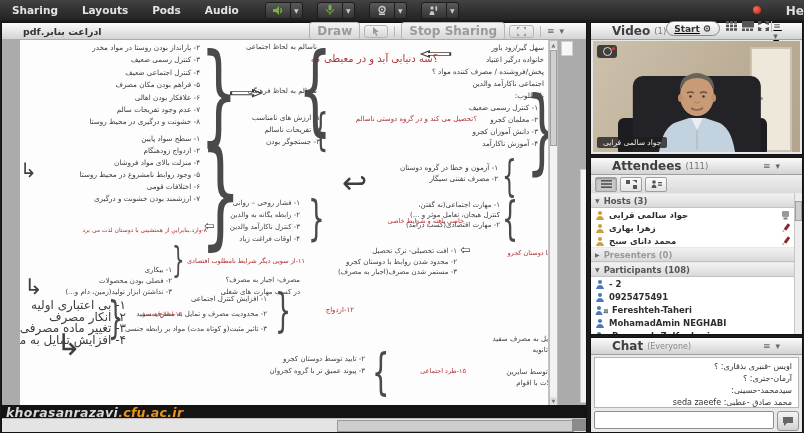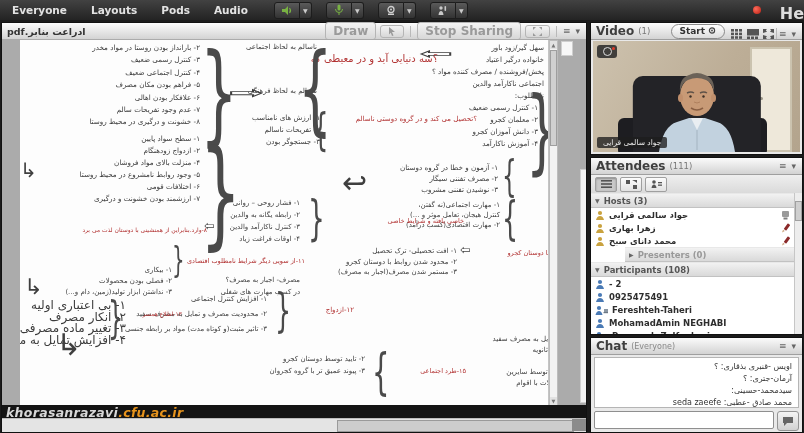--- a/index.html
+++ b/index.html
@@ -12,26 +12,26 @@
     background:linear-gradient(#424242,#232323);display:flex;align-items:center;z-index:5;}
   .menu-item{color:#e3e3e3;font-size:10.5px;font-weight:bold;padding:0 12px;cursor:default;}
   .icon-group{display:flex;align-items:center;margin-left:14px;}
   .icon-btn{width:24px;height:15px;background:linear-gradient(#5a5a5a,#333);
     border:1px solid #1d1d1d;border-radius:3px 0 0 3px;display:flex;align-items:center;justify-content:center;}
   .icon-caret{width:11px;height:15px;background:linear-gradient(#5a5a5a,#333);
     border:1px solid #1d1d1d;border-left:none;border-radius:0 3px 3px 0;color:#ccc;font-size:6px;
     display:flex;align-items:center;justify-content:center;}
   .rec-dot{position:absolute;left:753px;top:6px;width:8px;height:8px;border-radius:50%;
     background:radial-gradient(circle at 35% 35%,#ff6a5a,#b51f12);}
-  .help-label{position:absolute;right:0px;top:4px;color:#ddd;font-size:16px;font-weight:bold;}
+  .help-label{position:absolute;right:0px;top:4px;color:#ddd;font-size:12px;font-weight:bold;}
 
   
   .pod{position:absolute;background:#e9e9e9;border:1px solid #111;box-sizing:border-box;}
   .pod-header{height:17px;background:linear-gradient(#fbfbfb,#d3d3d3);border-bottom:1px solid #9f9f9f;
-    display:flex;align-items:center;padding:0 5px;box-sizing:border-box;}
+    display:flex;align-items:center;padding:0 21px;box-sizing:border-box;}
   .pod-title{font-size:12px;font-weight:bold;color:#3f3f3f;white-space:nowrap;}
   .pod-count{font-size:8.5px;color:#777;margin-left:4px;}
   .pod-menu{margin-left:auto;color:#666;font-size:9px;letter-spacing:1px;}
 
   
   .share-pod{left:1px;top:22px;width:586px;height:411px;background:#ababab;}
   .share-title{font-size:9.5px;font-weight:bold;color:#333;direction:rtl;}
   .share-controls{margin-left:auto;display:flex;align-items:center;gap:4px;}
   .sbtn{font-size:12px;color:#9a9a9a;background:linear-gradient(#f4f4f4,#d7d7d7);
     border:1px solid #b5b5b5;border-radius:3px;padding:1px 7px;font-weight:bold;}
@@ -88,21 +88,21 @@
     display:flex;align-items:center;gap:3px;padding:0 4px;}
   .tb-btn{width:20px;height:13px;border:1px solid #9f9f9f;border-radius:2px;background:linear-gradient(#fcfcfc,#e2e2e2);
     display:flex;align-items:center;justify-content:center;}
   .tb-btn.active{background:#c9c9c9;box-shadow:inset 0 1px 2px rgba(0,0,0,.3);}
   .att-list{position:absolute;left:0;right:8px;top:35px;bottom:0;overflow:hidden;background:#fff;}
   .att-scroll{position:absolute;right:0;top:35px;bottom:0;width:8px;background:#ededed;border-left:1px solid #c6c6c6;box-sizing:border-box;}
   .att-scroll .thumb{position:absolute;left:0;top:8px;width:7px;height:20px;background:#cfcfcf;border:1px solid #a0a0a0;box-sizing:border-box;}
   .sec-head{height:13px;background:linear-gradient(#f2f2f2,#d9d9d9);border-top:1px solid #e8e8e8;border-bottom:1px solid #c2c2c2;
     display:flex;align-items:center;font-size:8.5px;font-weight:bold;color:#555;padding:0 4px;gap:4px;}
   .sec-head .tri{font-size:6px;color:#666;}
-  .sec-head.dim{color:#999;margin-left:34px;}
+  .sec-head.dim{color:#999;}
   .att-row{height:13px;display:flex;align-items:center;gap:4px;padding:0 4px;font-size:8.5px;font-weight:bold;color:#2e2e2e;}
   .att-row .rt{margin-left:auto;}
 
   
   .chat-pod{left:590px;top:337px;width:213px;height:96px;background:#e9e9e9;}
   .chat-scope{font-size:8px;color:#888;margin-left:4px;}
   .chat-msgs{position:absolute;left:3px;right:3px;top:19px;bottom:24px;background:#fff;
     border:1px solid #b5b5b5;overflow:hidden;padding:3px 6px;box-sizing:border-box;}
   .chat-line{direction:rtl;text-align:right;font-size:8px;color:#333;line-height:12px;white-space:nowrap;}
   .chat-input-row{position:absolute;left:3px;right:3px;bottom:3px;height:18px;display:flex;gap:3px;}
@@ -111,21 +111,21 @@
     background:linear-gradient(#f4f4f4,#d2d2d2);display:flex;align-items:center;justify-content:center;}
 
   svg{display:block;}
 </style>
 </head>
 <body>
 
 <div id="app">
 
   <div class="menubar">
-    <div class="menu-item">Everyone</div>
+    <div class="menu-item">Sharing</div>
     <div class="menu-item">Layouts</div>
     <div class="menu-item">Pods</div>
     <div class="menu-item">Audio</div>
 
     <div class="icon-group">
       <div class="icon-btn">
         <span>
           <svg width="12" height="11" viewBox="0 0 12 11">
               <polygon points="1,4 4,4 7,1 7,10 4,7 1,7" fill="#79b243"></polygon>
               <path d="M8.5 3 q2 2.5 0 5" stroke="#79b243" stroke-width="1.2" fill="none"></path>
@@ -252,21 +252,20 @@
             <div>۱- ارزش های نامناسب</div>
             <div>۲- تفریحات ناسالم</div>
             <div>۳- جستجوگر بودن</div>
           </div>
           <div class="docblk red" style="top: 74px; left: 312px; width: 145px; font-size: 7px; line-height: 11px;">
             <div>؟تحصیل می کند و در گروه دوستی ناسالم</div>
           </div>
           <div class="docblk ink" style="top: 122px; left: 300px; width: 178px; line-height: 11px;">
             <div>۱- آزمون و خطا در گروه دوستان</div>
             <div>۲- مصرف تفننی سیگار</div>
-            <div>۳- نوشیدن تفننی مشروب</div>
           </div>
           <div class="docblk ink" style="top: 160px; right: 48px; width: 180px; font-size: 7px; line-height: 10px;">
             <div>۱- مهارت اجتماعی(نه گفتن،</div>
             <div>کنترل هیجان، تعامل موثر و ...)</div>
             <div>۲- مهارت اقتصادی(کسب درآمد)</div>
           </div>
           <div class="docblk red" style="top: 176px; left: 362px; width: 82px; font-size: 6.5px; line-height: 11px;">
             <div>خاصی یافته و شرایط خاصی</div>
           </div>
           <div class="docblk ink" style="top: 157px; left: 188px; width: 92px; font-size: 7px; line-height: 12px;">
@@ -369,21 +368,21 @@
     <div class="h-scroll">
       <div class="h-thumb"></div>
       <div class="h-corner"></div>
     </div>
   </div>
 
   <div class="pod video-pod">
     <div class="pod-header">
       <span class="pod-title">Video</span>
       <span class="pod-count">(1)</span>
-      <div style="margin-left:auto;display:flex;align-items:flex-end;">
+      <div style="margin-left:auto;display:flex;align-items:flex-start;text-decoration:underline;">
         <div class="start-btn">
           <span>Start</span>
           <span>
             <svg width="9" height="8" viewBox="0 0 9 8">
                 <circle cx="4" cy="3.5" r="2.6" fill="none" stroke="#444" stroke-width="1.2"></circle>
                 <circle cx="4" cy="3.5" r="0.9" fill="#444"></circle>
               </svg>
           </span>
         </div>
         <div class="vh-icons">

